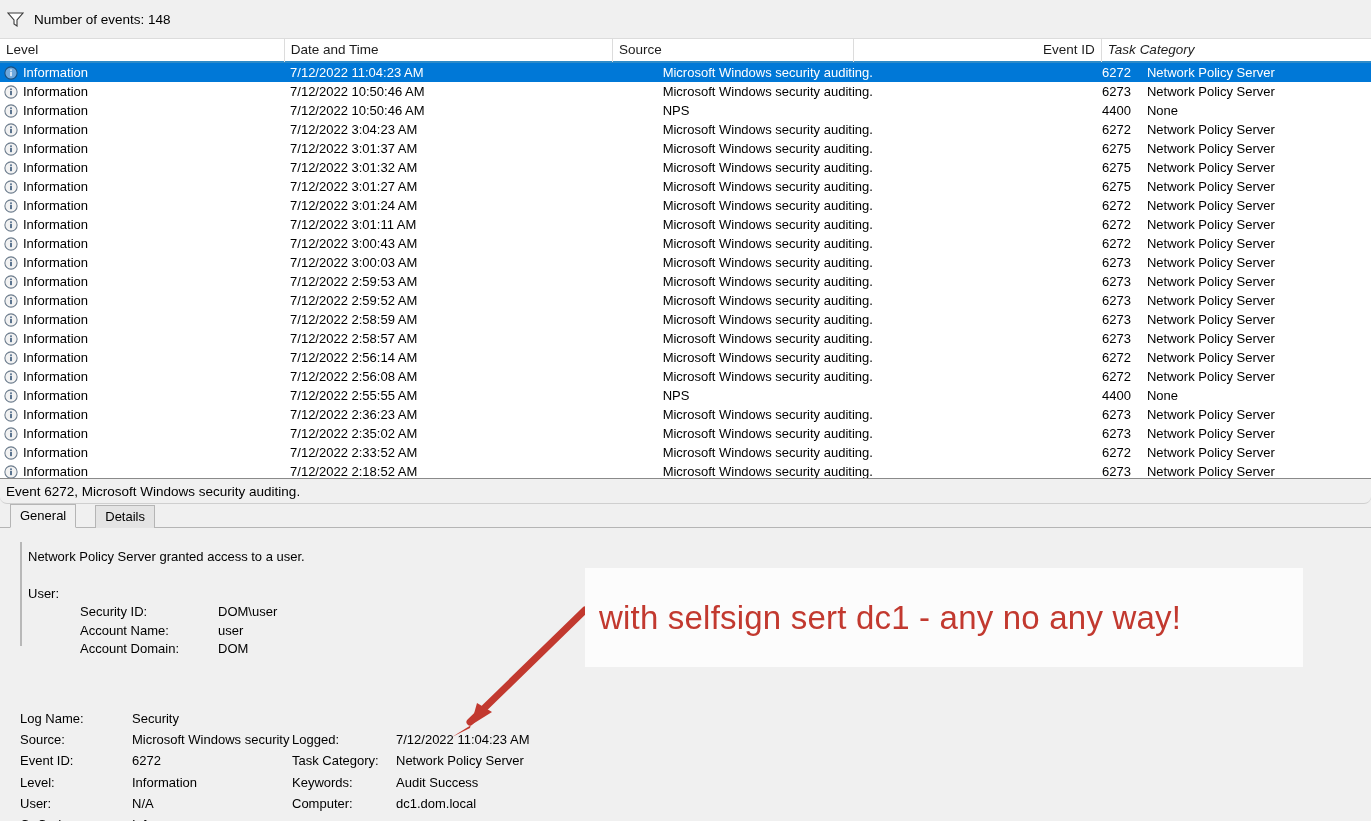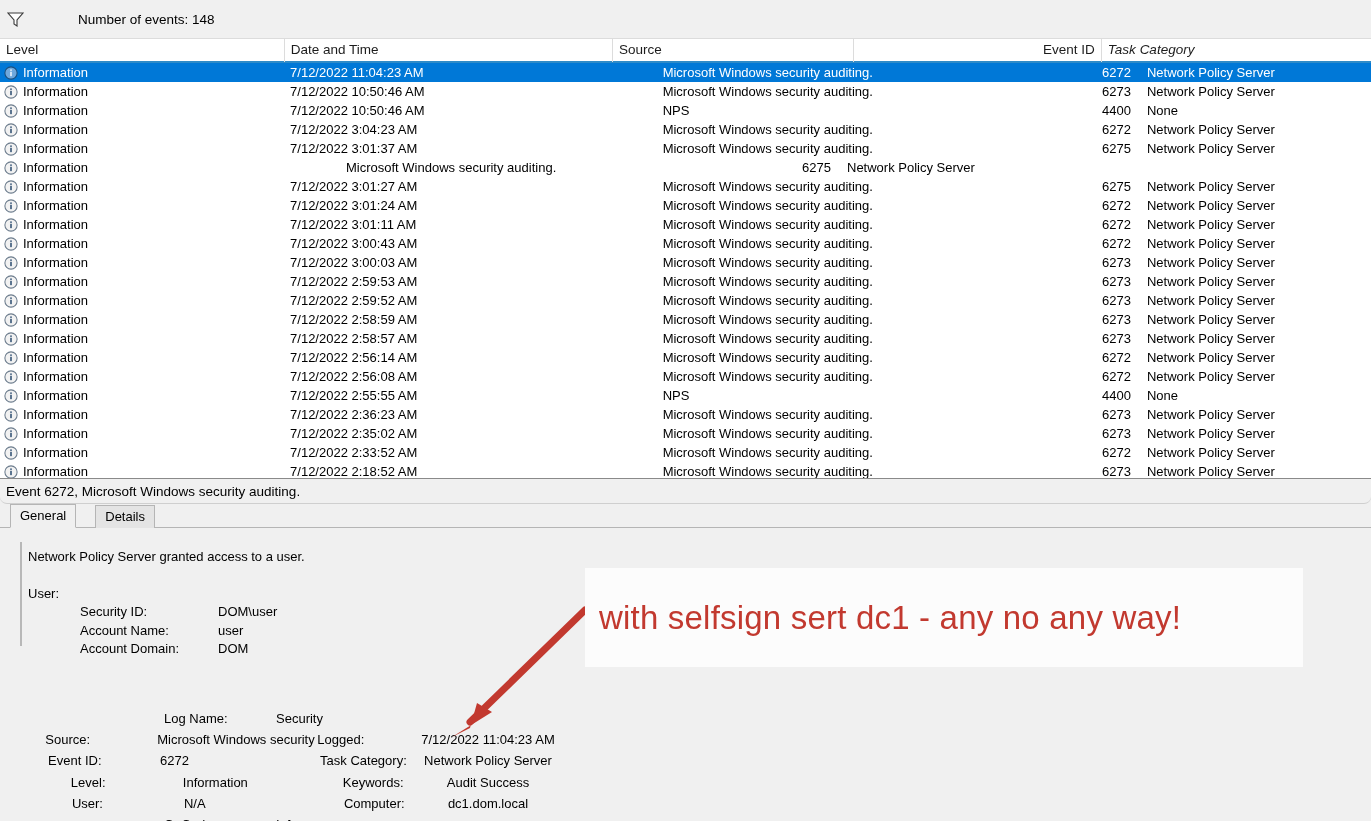--- a/index.html
+++ b/index.html
@@ -13,21 +13,21 @@
     color: #000000;
   }
 
   #app { position: relative; width: 1371px; height: 821px; background:#ffffff; }
 
   
   .count-bar {
     position: absolute; left:0; top:0; width:1371px; height:39px;
     background: #f0f0f0;
     border-bottom: 1px solid #dcdcdc;
-    display: flex; align-items: center; gap: 44px;
+    display: flex; align-items: center;
   }
   .count-bar .funnel { width: 30px; display:flex; justify-content:center; align-items:center; }
   .count-bar .count-text { font-size: 13.5px; color:#000; padding-left: 4px; }
 
   
   .list-header {
     position: absolute; left:0; top:39px; width:1371px; height:24px;
     background: #ffffff;
     border-bottom: 2px solid #2e8bc8;
     display: flex; align-items: center;
@@ -100,21 +100,21 @@
   }
   .desc-line { white-space: pre; }
   .kv-indent { display:flex; }
   .kv-indent .k { width: 190px; padding-left: 52px; }
   .kv-indent .v { }
 
   .meta {
     position:absolute; left: 20px; top: 180px; width: 560px;
     font-size: 13px; line-height: 21.2px;
   }
-  .meta-row { display:flex;justify-content:center; }
+  .meta-row { display:flex; }
   .meta .lbl { width: 112px; color:#000; }
   .meta .val { width: 160px; color:#000; }
   .meta .lbl2 { width: 104px; color:#000; }
   .meta .val2 { color:#000; }
 
   
   .anno-box {
     position:absolute; left: 585px; top: 568px; width: 718px; height: 99px;
     background:#fcfcfc;
     display:flex; flex-direction:column; justify-content:center;
@@ -222,20 +222,21 @@
       </div>
       <div class="row">
         <div class="cell c-level">
     <svg class="info-icon" viewBox="0 0 16 16">
       <circle cx="8" cy="8" r="7" fill="#f2f2f2" stroke="#6b7b8c" stroke-width="1.2"></circle>
       <rect x="7.2" y="6.6" width="1.6" height="5" fill="#1c3f66"></rect>
       <rect x="7.2" y="3.9" width="1.6" height="1.7" fill="#1c3f66"></rect>
     </svg>
           <span>Information</span>
         </div>
+        <div class="cell c-date">7/12/2022 3:01:32 AM</div>
         <div class="cell c-source">Microsoft Windows security auditing.</div>
         <div class="cell c-eid">6275</div>
         <div class="cell c-task">Network Policy Server</div>
       </div>
       <div class="row">
         <div class="cell c-level">
     <svg class="info-icon" viewBox="0 0 16 16">
       <circle cx="8" cy="8" r="7" fill="#f2f2f2" stroke="#6b7b8c" stroke-width="1.2"></circle>
       <rect x="7.2" y="6.6" width="1.6" height="5" fill="#1c3f66"></rect>
       <rect x="7.2" y="3.9" width="1.6" height="1.7" fill="#1c3f66"></rect>

